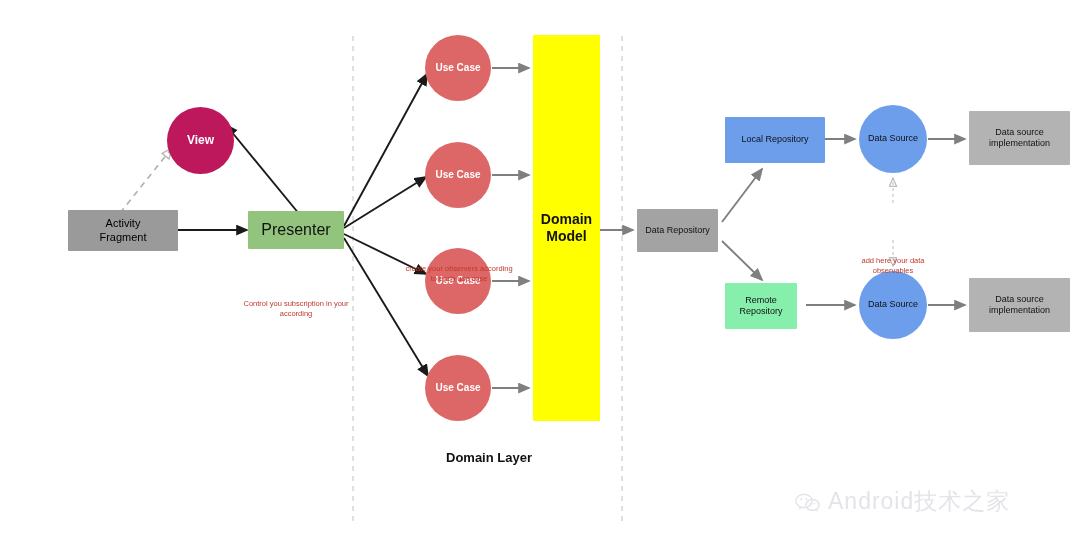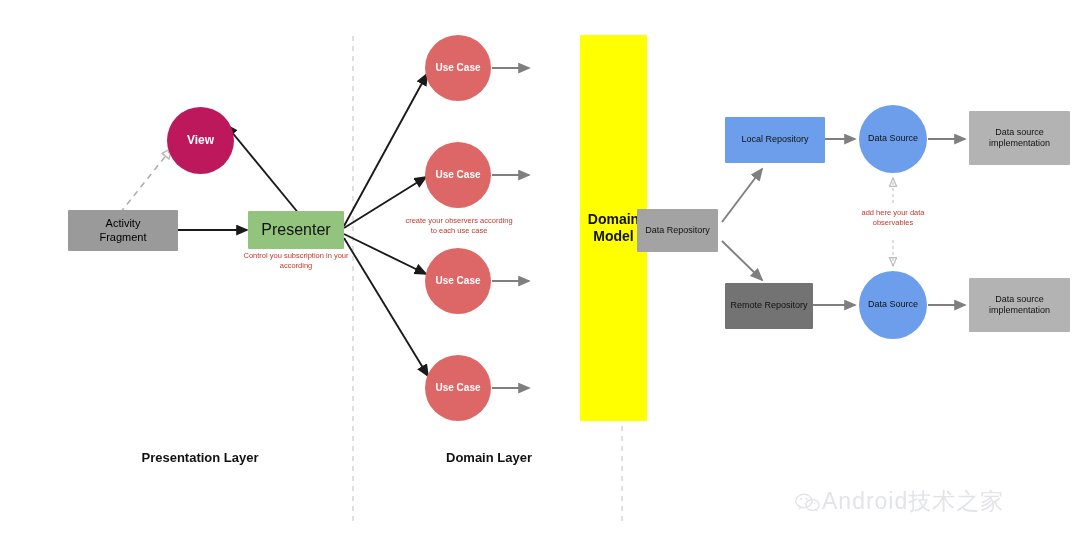--- a/index.html
+++ b/index.html
@@ -50,33 +50,34 @@
   .lbl-dark {
     color: #111111;
   }
   .note {
     position: absolute;
     color: #c0392b;
     font-size: 7.5px;
     text-align: center;
     line-height: 1.35;
     box-sizing: border-box;
+    margin-top: 48px;
   }
   .layer-label {
     position: absolute;
     font-size: 13px;
     font-weight: bold;
     color: #111111;
     text-align: center;
   }
   #watermark {
     position: absolute;
     display: flex;
     align-items: center;
-    gap: 1px;
+    gap: 7px;
     color: #e3e4e8;
     font-size: 23px;
     letter-spacing: 1px;
     user-select: none;
   }
   #watermark .wm-text { color: #e3e4e8; }
 </style>
 </head>
 <body>
 
@@ -154,34 +155,34 @@
   </div>
   <div class="node circle" style="left:425px; top:248px; width:66px; height:66px; background:#dd6666;">
     <span class="lbl-white" style="font-size:10px;">Use Case</span>
   </div>
   <div class="node circle" style="left:425px; top:355px; width:66px; height:66px; background:#dd6666;">
     <span class="lbl-white" style="font-size:10px;">Use Case</span>
   </div>
 
   <div class="note" style="left:404px; top:216px; width:110px;">create your observers according to each use case</div>
 
-  <div class="node box" style="left:533px; top:35px; width:67px; height:386px; background:#ffff00; flex-direction:column;margin-left:47px;">
+  <div class="node box" style="left:533px; top:35px; width:67px; height:386px; background:#ffff00; flex-direction:column;">
     <span class="lbl-dark" style="font-size:14px; font-weight:600;">Domain</span>
     <span class="lbl-dark" style="font-size:14px; font-weight:600;">Model</span>
   </div>
 
   <div class="node box" style="left:637px; top:209px; width:81px; height:43px; background:#a3a3a3;">
     <span class="lbl-dark" style="font-size:9px;">Data Repository</span>
   </div>
 
   <div class="node box" style="left:725px; top:117px; width:100px; height:46px; background:#6d9eeb;">
     <span class="lbl-dark" style="font-size:9px;">Local Repository</span>
   </div>
 
-  <div class="node box" style="left:725px; top:283px; width:88px; height:46px; background:#737373;">
+  <div class="node box" style="left:725px; top:283px; width:72px; height:46px; background:#86efac;">
     <span class="lbl-dark" style="font-size:9px;">Remote Repository</span>
   </div>
 
   <div class="node circle" style="left:859px; top:105px; width:68px; height:68px; background:#6d9eeb;">
     <span class="lbl-dark" style="font-size:9px;">Data Source</span>
   </div>
 
   <div class="node circle" style="left:859px; top:271px; width:68px; height:68px; background:#6d9eeb;">
     <span class="lbl-dark" style="font-size:9px;">Data Source</span>
   </div>
@@ -191,21 +192,20 @@
     <span class="lbl-dark" style="font-size:9px;">implementation</span>
   </div>
 
   <div class="node box" style="left:969px; top:278px; width:101px; height:54px; background:#b3b3b3; flex-direction:column;">
     <span class="lbl-dark" style="font-size:9px;">Data source</span>
     <span class="lbl-dark" style="font-size:9px;">implementation</span>
   </div>
 
   <div class="note" style="left:845px; top:208px; width:96px;">add here your data observables</div>
 
-  <div class="layer-label" style="left:100px; top:450px; width:200px;">Presentation Layer</div>
   <div class="layer-label" style="left:389px; top:450px; width:200px;">Domain Layer</div>
 
   <div id="watermark" style="left:795px; top:486px;">
     <span style="display:inline-block; width:26px; height:20px; position:relative;">
       <svg viewBox="0 0 26 20" width="26" height="20" xmlns="http://www.w3.org/2000/svg">
         <ellipse cx="9" cy="8" rx="8.2" ry="6.8" fill="none" stroke="#e3e4e8" stroke-width="1.4"></ellipse>
         <path d="M5,13.6 L3.2,17 L6.8,15.1 Z" fill="#e3e4e8"></path>
         <circle cx="6.3" cy="6.1" r="1.05" fill="#e3e4e8"></circle>
         <circle cx="11.4" cy="6.1" r="1.05" fill="#e3e4e8"></circle>
         <ellipse cx="17.5" cy="12" rx="6.6" ry="5.5" fill="none" stroke="#e3e4e8" stroke-width="1.4"></ellipse>

